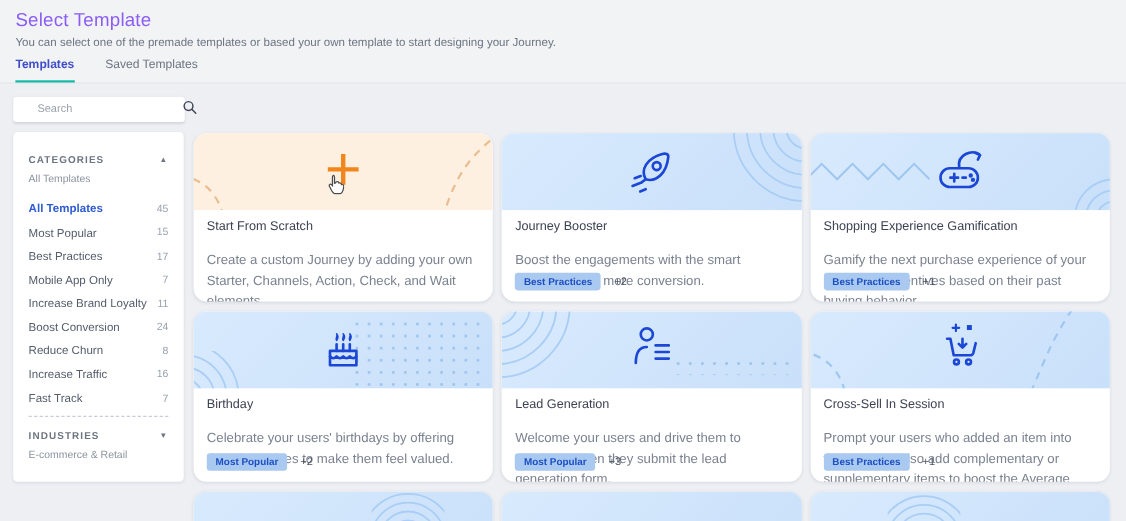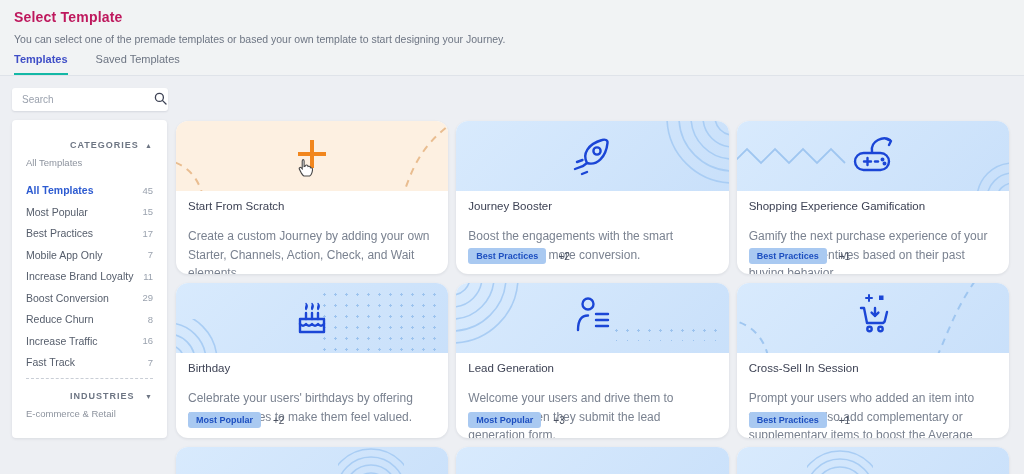--- a/index.html
+++ b/index.html
@@ -1,37 +1,37 @@
 <!DOCTYPE html>
 <html><head>
 <meta charset="utf-8">
 <style>
   * { margin:0; padding:0; box-sizing:border-box; }
   html,body { width:1024px; height:474px; overflow:hidden; }
   body { font-family:"Liberation Sans", sans-serif; background:#edeff3; position:relative; }
 
   
   .header { position:absolute; top:0; left:0; right:0; height:76px; background:#f1f3f4; border-bottom:1px solid #dfe3e9; }
-  .page-title { position:absolute; top:9px; left:14px; font-size:14px; font-weight:700; color:#be185d; letter-spacing:.2px; }
+  .page-title { position:absolute; top:9px; left:14px; font-size:17px; font-weight:400; color:#8b5cf6; letter-spacing:.2px; }
   .page-subtitle { position:absolute; top:33px; left:14px; font-size:10.5px; color:#6d7583; }
   .tabs { position:absolute; bottom:0; left:14px; display:flex; gap:28px; }
   .tab { font-size:11px; color:#6d7583; padding-bottom:8px; cursor:pointer; }
   .tab.active { color:#3f4ec7; font-weight:700; border-bottom:2px solid #14b8a6; }
 
   
   .search-box { position:absolute; top:88px; left:12px; width:156px; height:23px; background:#fff; border-radius:3px;
-    box-shadow:0 1px 2px rgba(40,50,70,.12); display:flex; align-items:center; padding:0 10px; }
+    box-shadow:0 1px 2px rgba(40,50,70,.12); display:flex; align-items:center; padding:0 22px; }
   .search-box input { border:0; outline:0; flex:1; font-size:10px; color:#444; background:transparent; font-family:inherit; }
   .search-box input::placeholder { color:#9aa1ad; }
 
   
   .sidebar { position:absolute; top:120px; left:12px; width:155px; height:318px; background:#fff; border-radius:4px;
     box-shadow:0 1px 3px rgba(40,50,70,.10); padding:20px 14px; }
   .side-heading { display:flex; justify-content:space-between; align-items:center; font-size:9px; font-weight:700;
-    letter-spacing:1px; color:#6d7583;margin-left:44px; }
+    letter-spacing:1px; color:#6d7583; }
   .side-sub { font-size:9.5px; color:#8d939e; margin-top:7px; }
   .cat-list { margin-top:16px; }
   .cat-item { display:flex; justify-content:space-between; align-items:center; margin-bottom:9.5px; cursor:pointer; }
   .cat-item .lbl { font-size:10.5px; color:#555d6b; }
   .cat-item .cnt { font-size:9.5px; color:#9aa2ae; }
   .cat-item.selected .lbl { color:#2d5bd1; font-weight:700; }
   .dashed-divider { border-top:1px dashed #c9ced6; margin:10px 0 12px; }
   .tri { font-size:7px; color:#6d7583; }
 
   
@@ -100,21 +100,21 @@
     <div class="cat-item">
       <span class="lbl">Mobile App Only</span>
         <span class="cnt">7</span>
     </div>
     <div class="cat-item">
       <span class="lbl">Increase Brand Loyalty</span>
         <span class="cnt">11</span>
     </div>
     <div class="cat-item">
       <span class="lbl">Boost Conversion</span>
-        <span class="cnt">29</span>
+        <span class="cnt">24</span>
     </div>
     <div class="cat-item">
       <span class="lbl">Reduce Churn</span>
         <span class="cnt">8</span>
     </div>
     <div class="cat-item">
       <span class="lbl">Increase Traffic</span>
         <span class="cnt">16</span>
     </div>
     <div class="cat-item">

